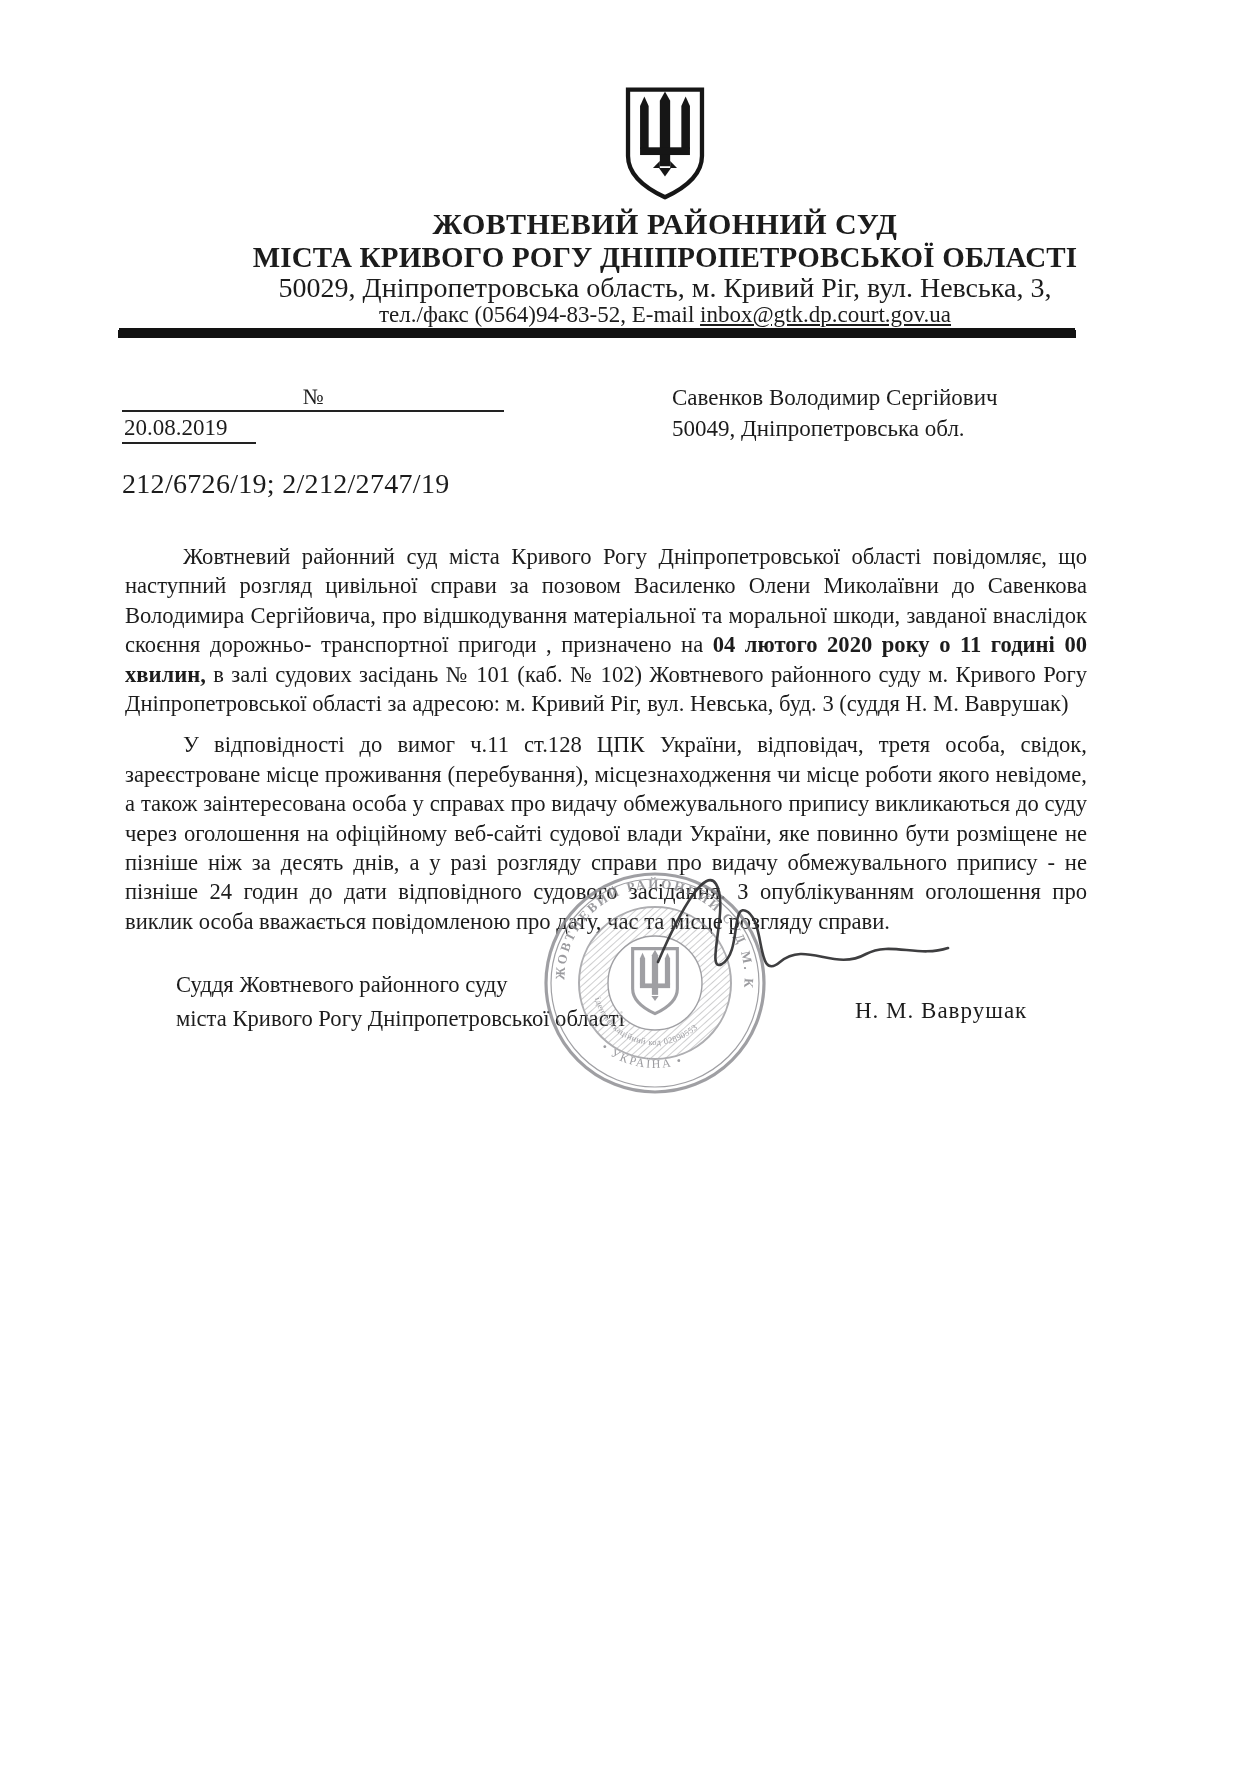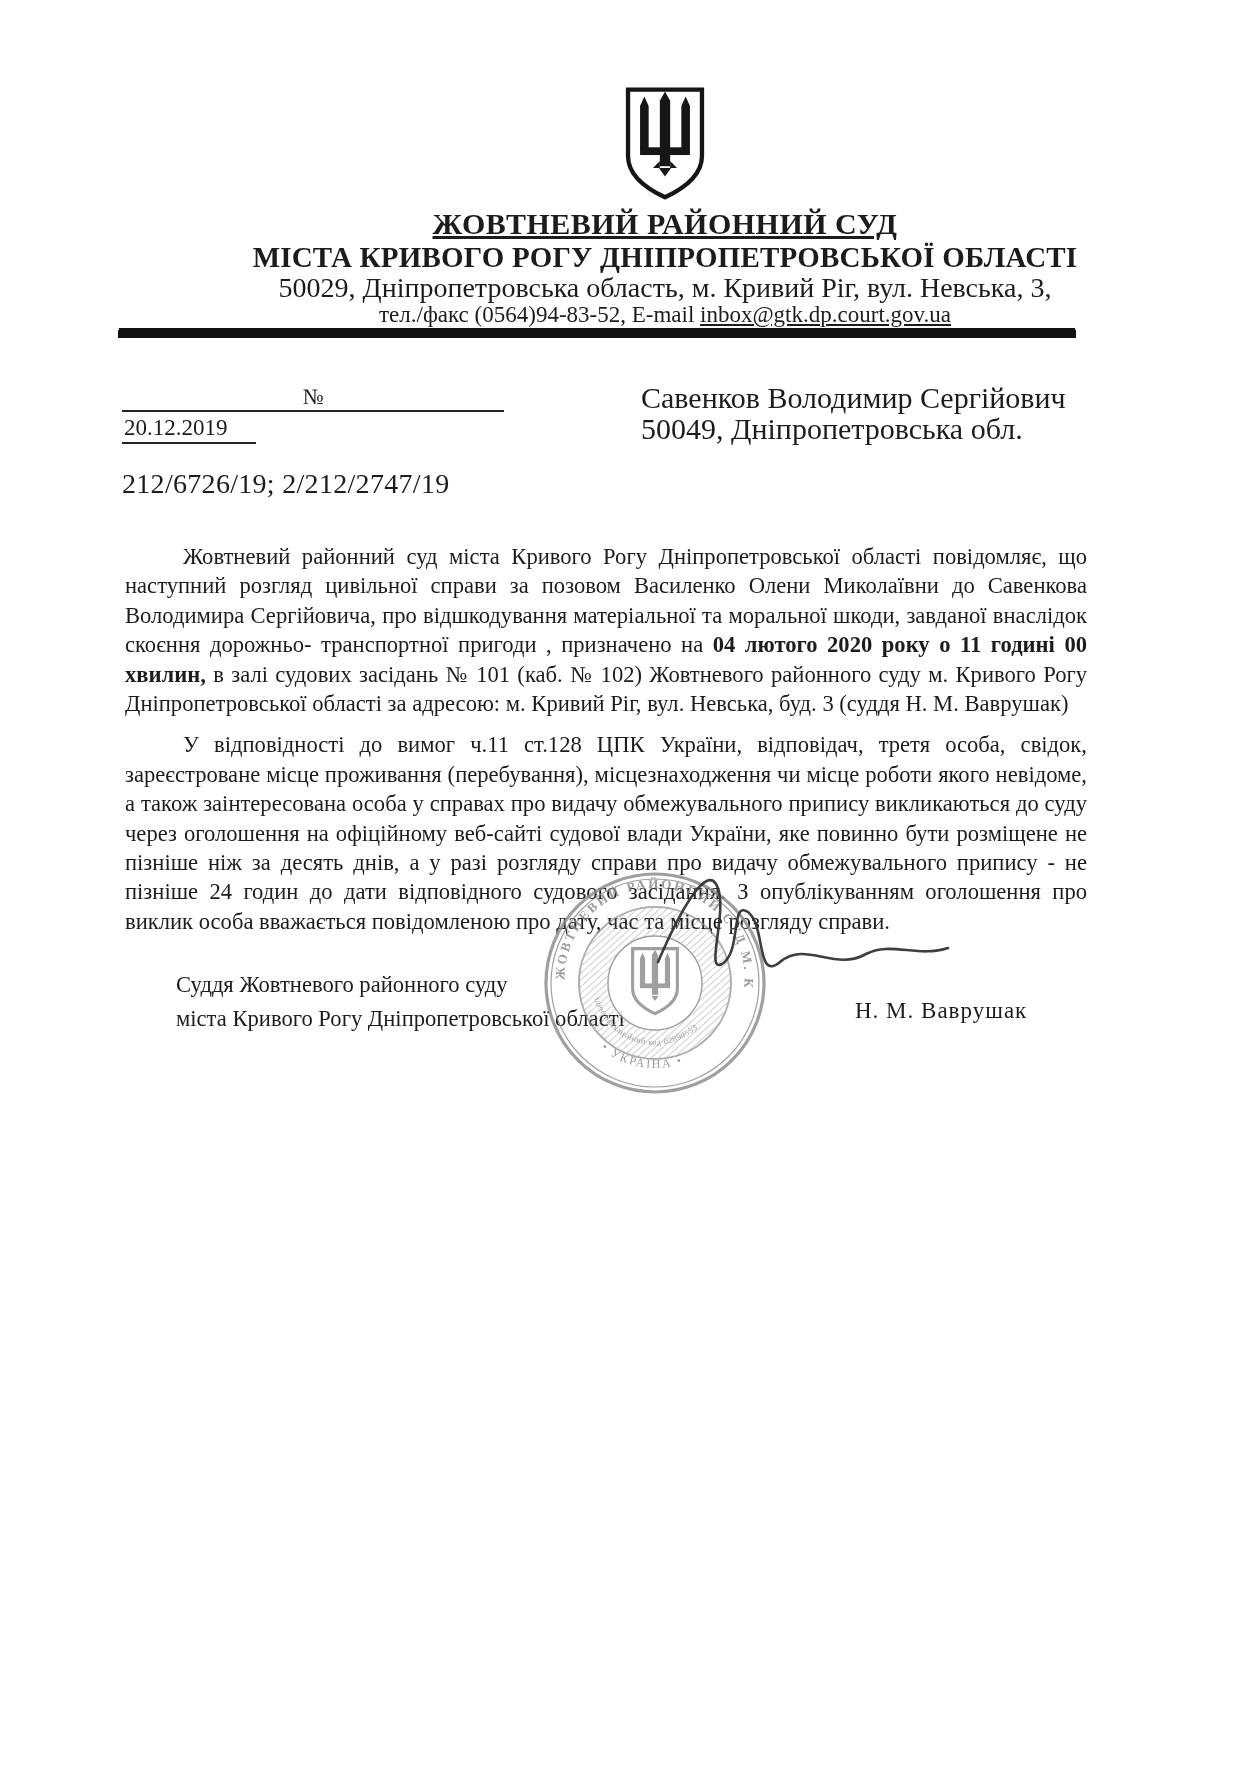--- a/index.html
+++ b/index.html
@@ -11,21 +11,21 @@
     font-family:"Liberation Serif","DejaVu Serif",serif;
     color:#1c1c1c;
     overflow:hidden;
   }
   
   .header{
     position:absolute;left:150px;top:85px;width:1030px;
     text-align:center;
   }
   .emblem{display:block;margin:0 auto 6px auto;}
-  .court-line1{font-size:30px;font-weight:bold;line-height:33px;letter-spacing:.5px;text-decoration:underline;}
+  .court-line1{font-size:30px;font-weight:bold;line-height:33px;letter-spacing:.5px;}
   .court-line2{font-size:29px;font-weight:bold;line-height:34px;letter-spacing:.2px;}
   .addr{font-size:28px;line-height:27px;}
   .contact{font-size:23px;line-height:27px;}
   .contact .email{text-decoration:underline;}
   .rule{
     position:absolute;left:118px;top:330px;width:958px;height:8px;
     background:#121212;
     box-shadow:0 -3px 0 -1px #121212;
   }
   
@@ -37,22 +37,22 @@
   .date{
     position:absolute;left:122px;top:414px;
     font-size:23px;line-height:27px;
     border-bottom:2px solid #222;padding:0 28px 1px 2px;
   }
   .case-nums{
     position:absolute;left:122px;top:468px;
     font-size:28px;letter-spacing:.3px;
   }
   .recipient{
-    position:absolute;left:641px;top:382px;
-    font-size:30px;line-height:31px;
+    position:absolute;left:672px;top:382px;
+    font-size:23px;line-height:31px;
   }
   
   .body-text{
     position:absolute;left:113px;top:530px;width:986px;
     font-size:22.6px;line-height:29.4px;
     text-align:justify;
   }
   .body-text p{margin:12px;text-indent:58px;}
   .b{font-weight:bold;}
   
@@ -88,21 +88,21 @@
     </svg>
     <div class="court-line1">ЖОВТНЕВИЙ РАЙОННИЙ СУД</div>
     <div class="court-line2">МІСТА КРИВОГО РОГУ ДНІПРОПЕТРОВСЬКОЇ ОБЛАСТІ</div>
     <div class="addr">50029, Дніпропетровська область, м. Кривий Ріг, вул. Невська, 3,</div>
     <div class="contact"><span>тел./факс (0564)94-83-52, E-mail </span><span class="email">inbox@gtk.dp.court.gov.ua</span></div>
   </div>
 
   <div class="rule"></div>
 
   <div class="no-line">№</div>
-  <div class="date">20.12.2019</div>
+  <div class="date">20.08.2019</div>
   <div class="case-nums">212/6726/19; 2/212/2747/19</div>
 
   <div class="recipient">
     <div>Савенков Володимир Сергійович</div>
     <div>50049,  Дніпропетровська обл.</div>
   </div>
 
   <div class="body-text">
     <p><span>Жовтневий районний суд міста Кривого Рогу Дніпропетровської області повідомляє, що наступний розгляд цивільної справи за позовом Василенко Олени Миколаївни до Савенкова Володимира Сергійовича, про відшкодування матеріальної та моральної шкоди, завданої внаслідок скоєння дорожньо- транспортної пригоди , призначено на </span><span class="b">04 лютого 2020 року о 11 годині 00 хвилин,</span><span> в залі судових засідань № 101 (каб. № 102) Жовтневого районного суду м. Кривого Рогу Дніпропетровської області за адресою: м. Кривий Ріг, вул. Невська, буд. 3 (суддя Н. М. Ваврушак)</span></p>
     <p>У відповідності до вимог ч.11 ст.128 ЦПК України, відповідач, третя особа, свідок, зареєстроване місце проживання (перебування), місцезнаходження чи місце роботи якого невідоме, а також заінтересована особа у справах про видачу обмежувального припису викликаються до суду через оголошення на офіційному веб-сайті судової влади України, яке повинно бути розміщене не пізніше ніж за десять днів, а у разі розгляду справи про видачу обмежувального припису - не пізніше 24 годин до дати відповідного судового засідання. З опублікуванням оголошення про виклик особа вважається повідомленою про дату, час та місце розгляду справи.</p>

